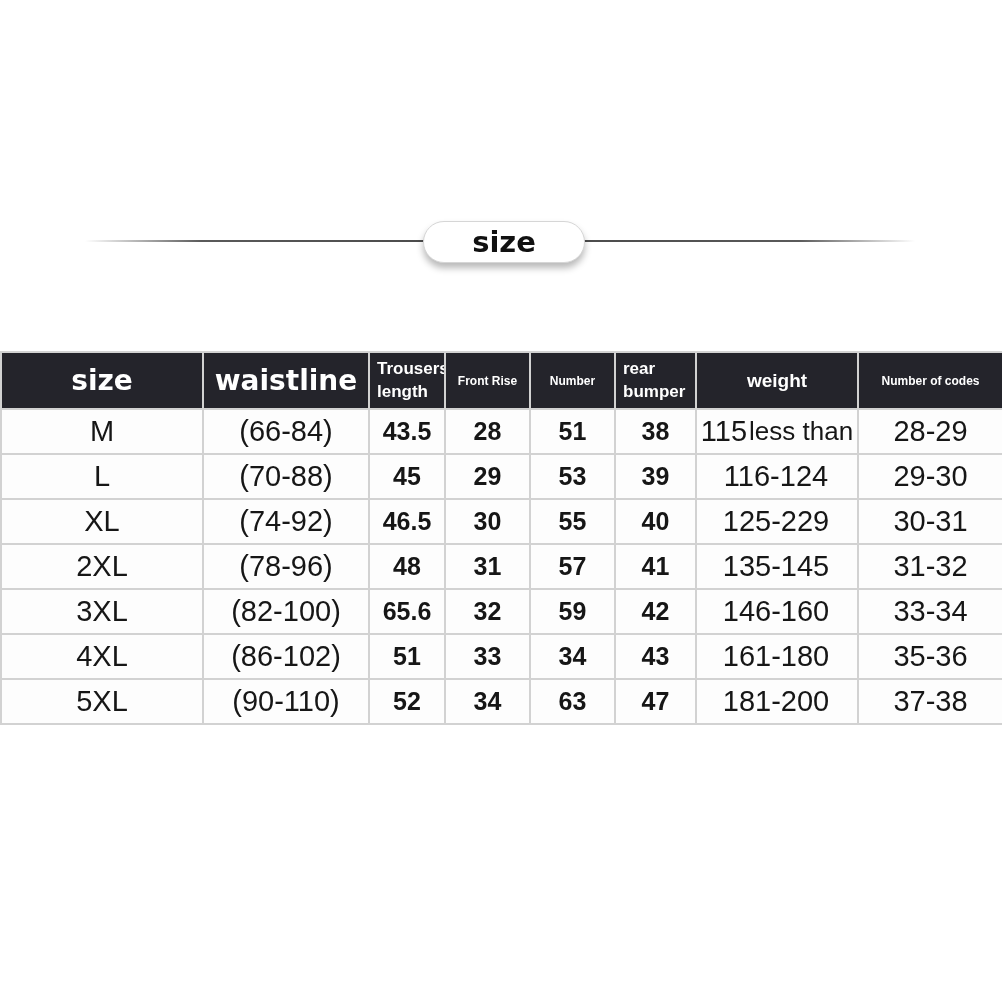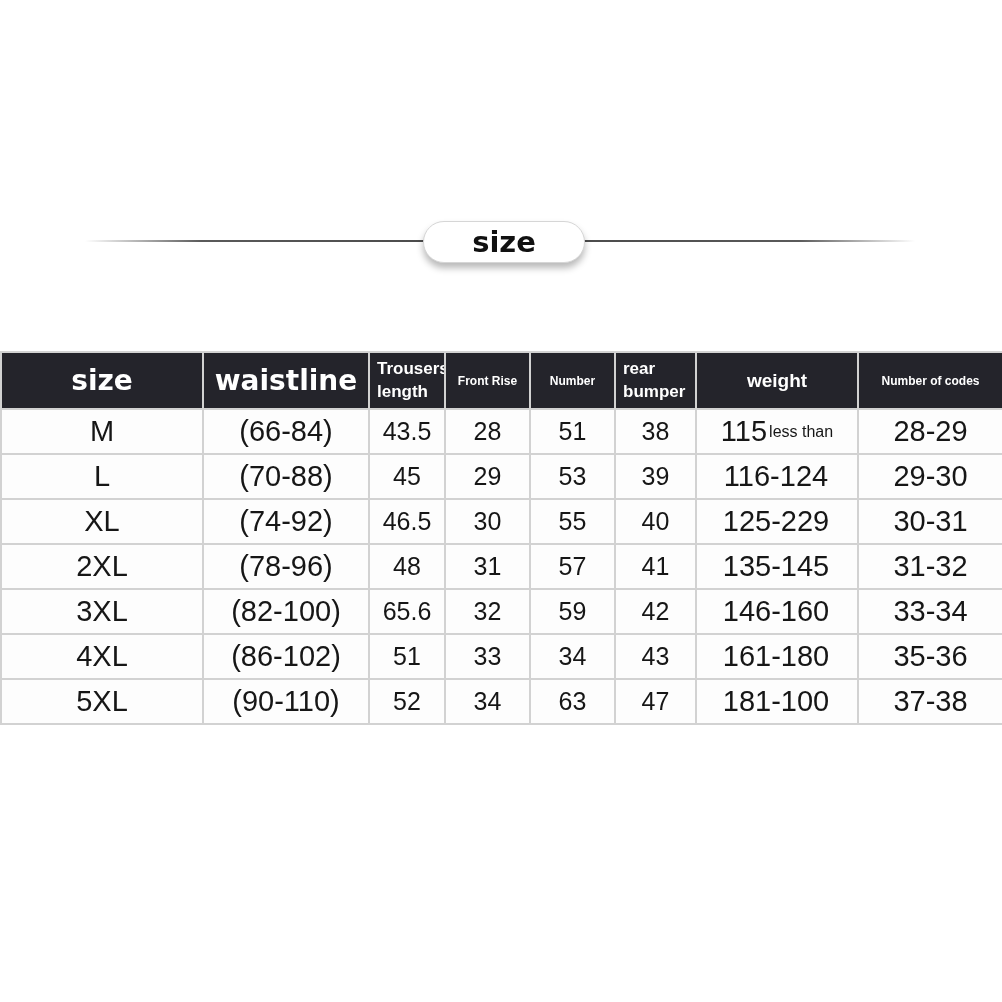--- a/index.html
+++ b/index.html
@@ -88,22 +88,22 @@
   .th-weight { font-size: 19px; }
   .td {
     background: #fdfdfd;
     display: flex;
     align-items: center;
     justify-content: center;
     white-space: nowrap;
     overflow: hidden;
   }
   .big { font-size: 29px; }
-  .num { font-size: 25px; font-weight: normal; text-align: right; }
-  .weight-note { font-size: 16px; margin-left: 2px; }
+  .num { font-size: 25px; font-weight: bold; text-align: right; }
+  .weight-note { font-size: 26px; margin-left: 2px; }
 </style>
 </head>
 <body>
 
 <div class="divider-line"></div>
 <div class="size-pill">
   <span>size</span>
 </div>
 
 <div class="size-table">
@@ -195,18 +195,18 @@
   </div>
   <div class="td big">35-36</div>
 
   <div class="td big">5XL</div>
   <div class="td big">(90-110)</div>
   <div class="td num">52</div>
   <div class="td num">34</div>
   <div class="td num">63</div>
   <div class="td num">47</div>
   <div class="td big">
-    <span>181-100</span>
+    <span>181-200</span>
     <span class="weight-note"></span>
   </div>
   <div class="td big">37-38</div>
 
 </div>
 
 </body></html>

